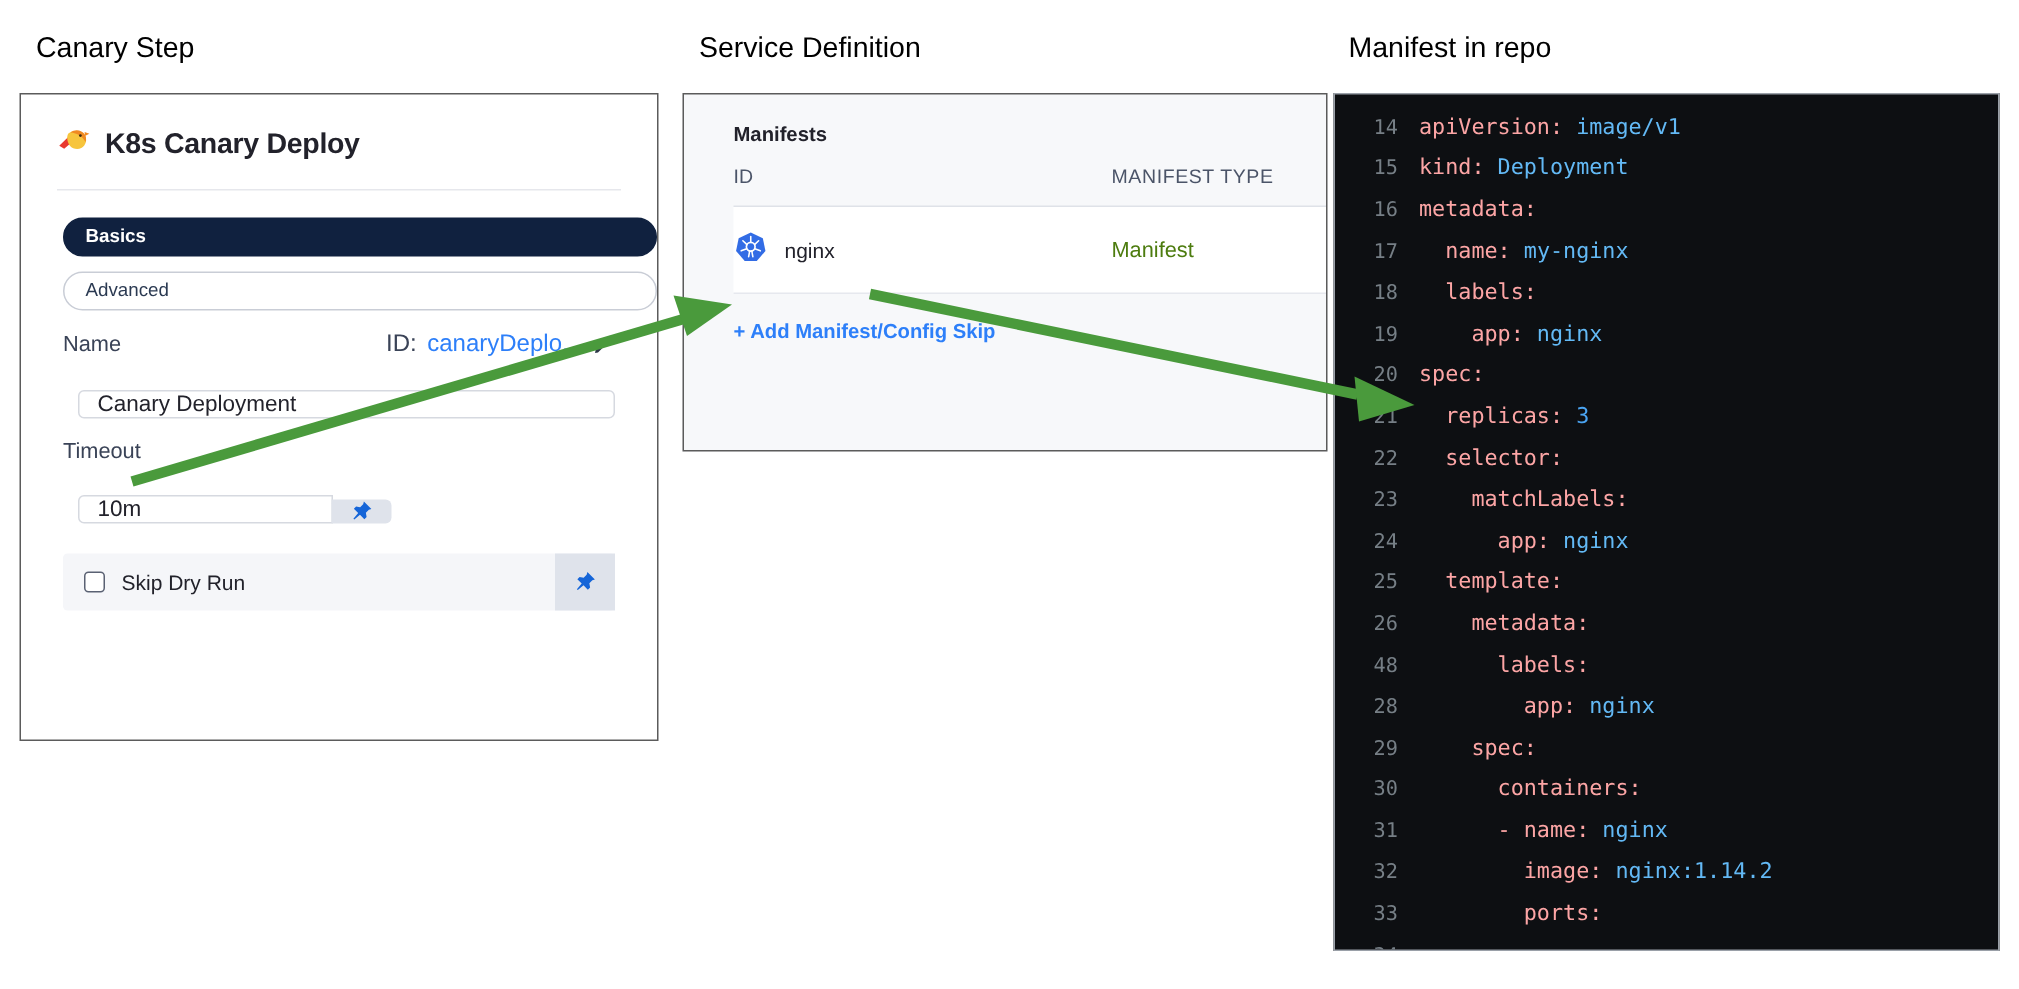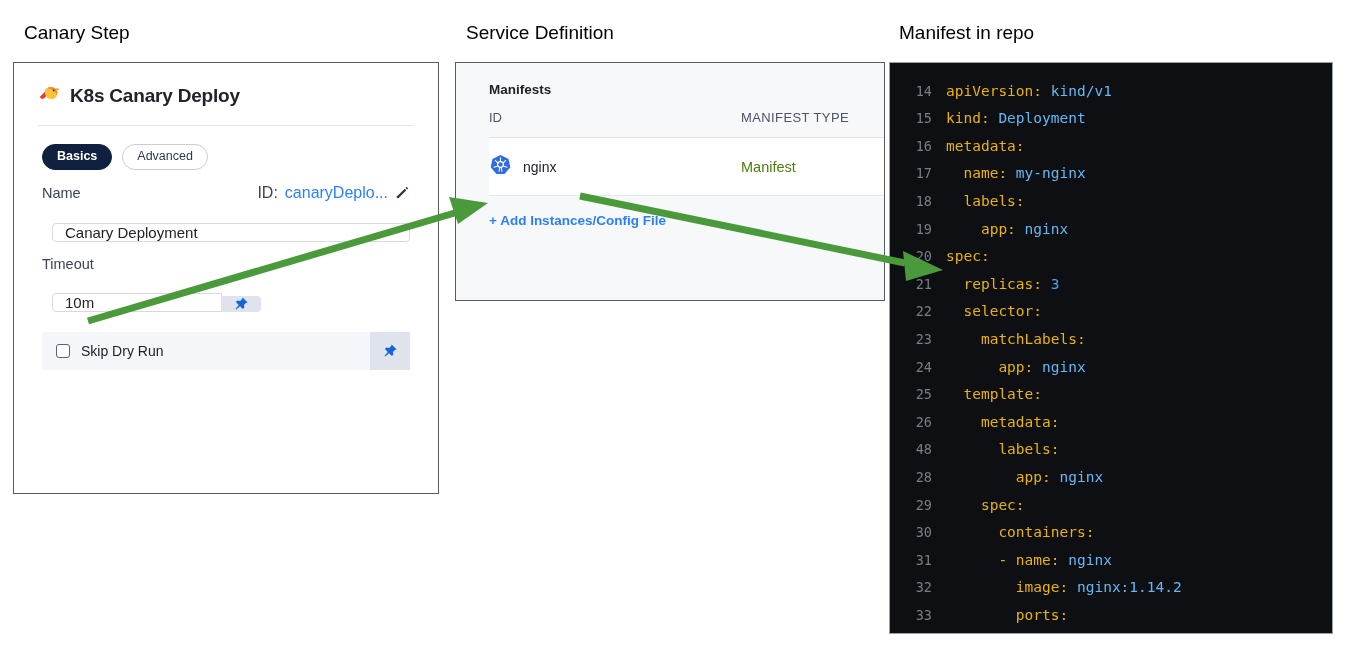--- a/index.html
+++ b/index.html
@@ -53,20 +53,21 @@
   }
   .hr-sep {
     margin: 18px 24px 0 24px;
     height: 1px;
     background: #e6e7ec;
   }
   .pill-row {
     display: flex;
     gap: 10px;
     padding: 18px 0 0 28px;
+    flex-direction: column;
   }
   .pill {
     font-size: 12.5px;
     border-radius: 14px;
     padding: 5px 14px;
     box-sizing: border-box;
     line-height: 1.1;
   }
   .pill.active {
     background: #10213f;
@@ -235,35 +236,35 @@
     width: 444px;
     height: 572px;
     background: #0d0f12;
     border: 1px solid #9aa0a8;
     box-sizing: border-box;
     padding: 8px 0 6px 0;
     overflow: hidden;
   }
   .code-line {
     display: flex;
-    align-items: flex-end;
+    align-items: center;
     height: 27.6px;
     font-family: "DejaVu Sans Mono", monospace;
     font-size: 14.5px;
   }
   .ln {
     flex: 0 0 56px;
     text-align: right;
     color: #767f86;
     padding-right: 14px;
     box-sizing: border-box;
     font-size: 13.5px;
   }
   .code-text { white-space: pre; }
-  .tok-key { color: #eab308; }
+  .tok-key { color: #fca5a5; }
   .tok-val { color: #63b9f5; }
   .tok-num { color: #4aa3f0; }
   .tok-plain { color: #cfd6dd; }
 
   
   #arrows {
     position: absolute;
     left: 0;
     top: 0;
     width: 1346px;
@@ -376,27 +377,27 @@
             <line x1="4.7" y1="15.1" x2="8.9" y2="13.6"></line>
             <line x1="6.0" y1="7.4" x2="9.1" y2="10.4"></line>
           </g>
         </svg>
       </span>
       <span class="mf-row-name">nginx</span>
     </span>
     <span class="mf-row-type">Manifest</span>
   </div>
 
-  <div class="add-manifest">+ Add Instances/Config File</div>
+  <div class="add-manifest">+ Add Manifest/Config Skip</div>
 </div>
 
 <div id="panel-code">
     <div class="code-line">
       <span class="ln">14</span>
-      <span class="code-text"><span class="tok-plain"></span><span class="tok-key">apiVersion:</span><span class="tok-plain"> </span><span class="tok-val">kind/v1</span></span>
+      <span class="code-text"><span class="tok-plain"></span><span class="tok-key">apiVersion:</span><span class="tok-plain"> </span><span class="tok-val">image/v1</span></span>
     </div>
     <div class="code-line">
       <span class="ln">15</span>
       <span class="code-text"><span class="tok-plain"></span><span class="tok-key">kind:</span><span class="tok-plain"> </span><span class="tok-val">Deployment</span></span>
     </div>
     <div class="code-line">
       <span class="ln">16</span>
       <span class="code-text"><span class="tok-plain"></span><span class="tok-key">metadata:</span></span>
     </div>
     <div class="code-line">

